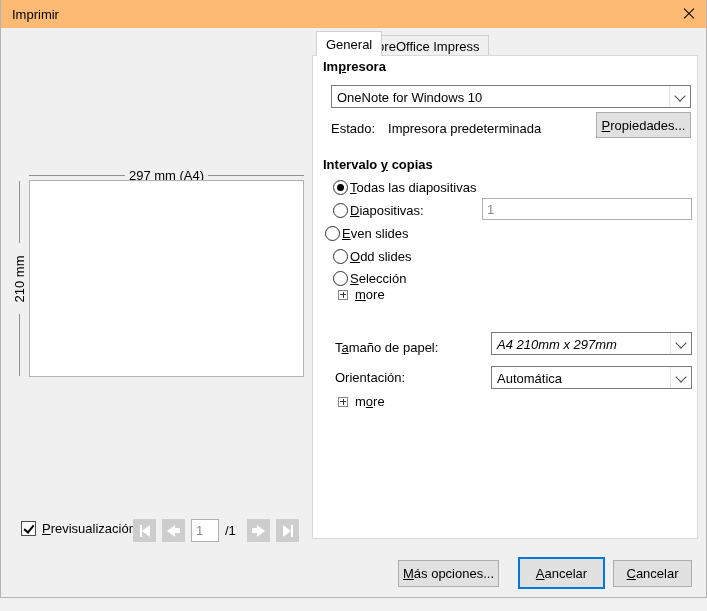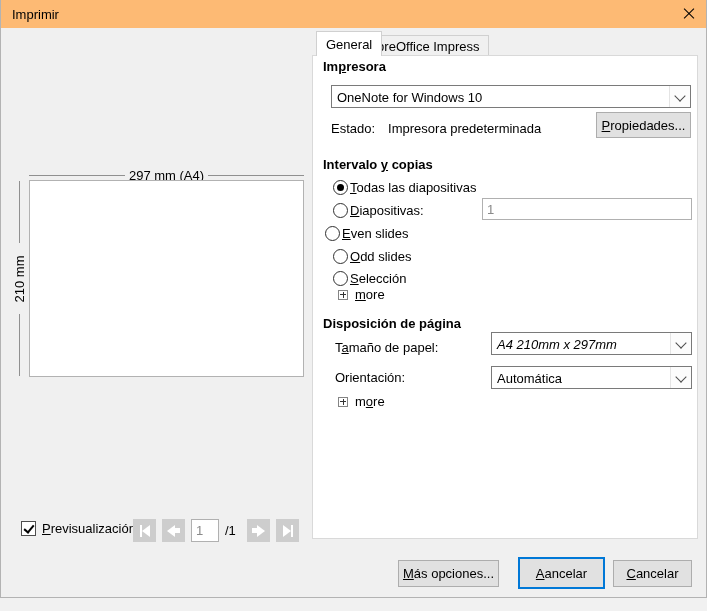--- a/index.html
+++ b/index.html
@@ -156,21 +156,20 @@
   </div>
   <div class="content radio-row" style="left:332px; top:268px;">
     <span class="radio"></span>
     <span><u>S</u><span>elección</span></span>
   </div>
   <div class="content more-row" style="left:337px; top:287px;">
     <span class="expander"></span>
     <span><u>m</u><span>ore</span></span>
   </div>
 
-  <div class="content sec-header" style="left:322px; top:316px;">Disposición de página</div>
 
   <div class="content" style="left:334px; top:340px;"><span>T</span><u>a</u><span>maño de papel:</span></div>
   <div class="content combo" style="left:490px; top:332px; width:201px; height:23px;font-style:italic;">
     <span class="combo-text">A4 210mm x 297mm</span>
     <span class="combo-btn">
         <span class="chev"></span>
       </span>
   </div>
 
   <div class="content" style="left:334px; top:370px;">Orientación:</div>

